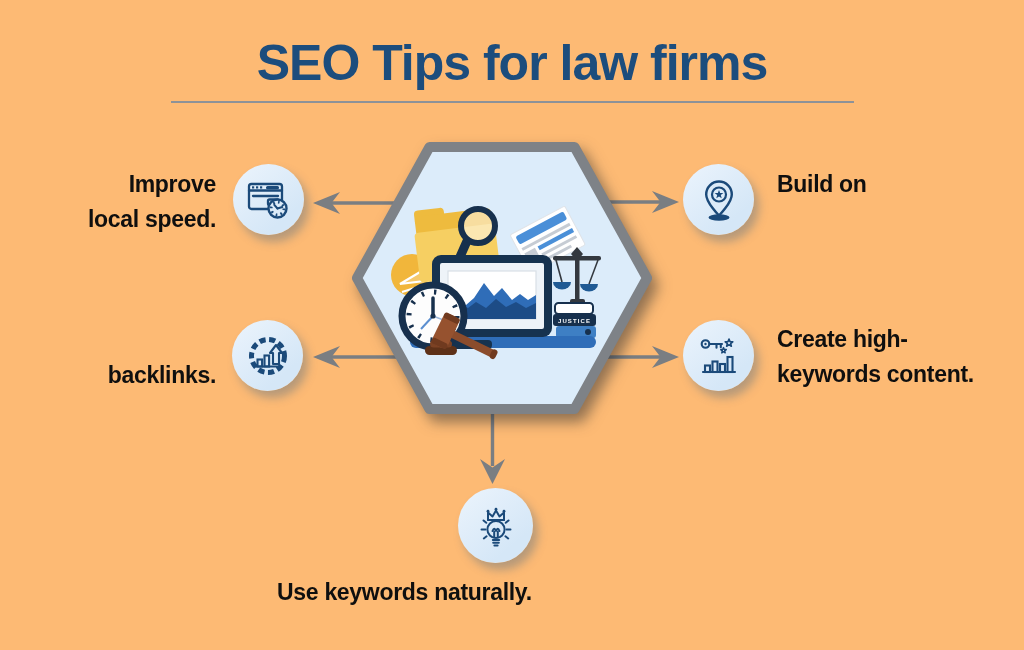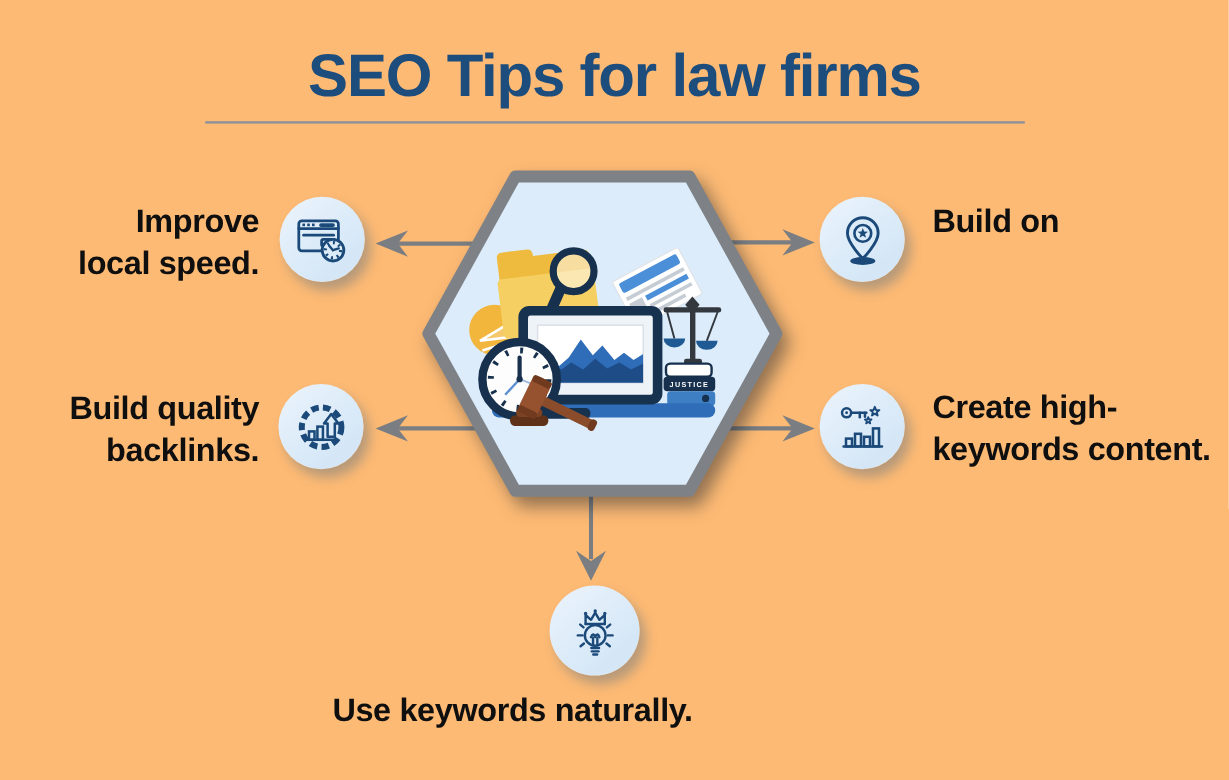--- a/index.html
+++ b/index.html
@@ -8,21 +8,21 @@
     background:#fdba74;
     font-family:"Liberation Sans","DejaVu Sans",sans-serif;
   }
   .title{
     position:absolute;top:34px;left:0;right:0;margin:0;
     text-align:center;font-size:50px;font-weight:800;letter-spacing:-1px;
     color:#1c4d7d;
   }
   .title-rule{position:absolute;left:171px;top:101px;width:683px;height:2px;background:#8d9298;}
   .tip-text{
-    position:absolute;font-size:27px;font-weight:700;color:#0f0f0f;
+    position:absolute;font-size:23px;font-weight:700;color:#0f0f0f;
     line-height:35px;letter-spacing:-0.3px;
   }
   .t-right{text-align:right;}
   .t-left{text-align:left;}
   .t-center{text-align:left;}
   .icon-circle{
     position:absolute;border-radius:50%;
     background:linear-gradient(140deg,#eaf3fc 5%,#d5e7f7 75%);
     box-shadow:5px 7px 10px rgba(96,112,128,0.45);
     display:flex;align-items:center;justify-content:center;
@@ -177,21 +177,21 @@
   <div class="icon-circle" style="left:232px;top:320px;width:71px;height:71px">
     <svg width="46" height="46" viewBox="0 0 46 46">
       <circle cx="23" cy="23" r="16.5" fill="none" stroke="#1b4a7a" stroke-width="5" stroke-dasharray="6.2 3.6"></circle>
       <path d="M28,31 V20 H25 L31,12 L37,20 H34 V31 Z" fill="#dcebf8" stroke="#1b4a7a" stroke-width="2.1" stroke-linejoin="round"></path>
       <rect x="12.5" y="26.5" width="4.6" height="7" fill="#dcebf8" stroke="#1b4a7a" stroke-width="2.1"></rect>
       <rect x="19.5" y="22.5" width="4.6" height="11" fill="#dcebf8" stroke="#1b4a7a" stroke-width="2.1"></rect>
       <line x1="11" y1="33.5" x2="36" y2="33.5" stroke="#1b4a7a" stroke-width="2.1" stroke-linecap="round"></line>
     </svg>
   </div>
   <div class="tip-text t-right" style="left:8px;top:323px;width:208px">
-    <span>Build quality</span><br>
+    <br>
     <span>backlinks.</span>
   </div>
 
   <div class="icon-circle" style="left:683px;top:164px;width:71px;height:71px">
     <svg width="46" height="46" viewBox="0 0 46 46">
       <ellipse cx="23" cy="40.5" rx="10.5" ry="3.3" fill="#1b4a7a"></ellipse>
       <path d="M23,4.5 C15.8,4.5 10.2,10.3 10.2,17.4 C10.2,25.6 23,38.5 23,38.5 C23,38.5 35.8,25.6 35.8,17.4 C35.8,10.3 30.2,4.5 23,4.5 Z" fill="#dcebf8" stroke="#1b4a7a" stroke-width="2.4" stroke-linejoin="round"></path>
       <circle cx="23" cy="17.5" r="7" fill="none" stroke="#1b4a7a" stroke-width="2.2"></circle>
       <polygon fill="#1b4a7a" points="23,12.9 24.12,15.96 27.37,16.08 24.81,18.09 25.7,21.22 23,19.4 20.3,21.22 21.19,18.09 18.63,16.08 21.88,15.96"></polygon>
     </svg>

